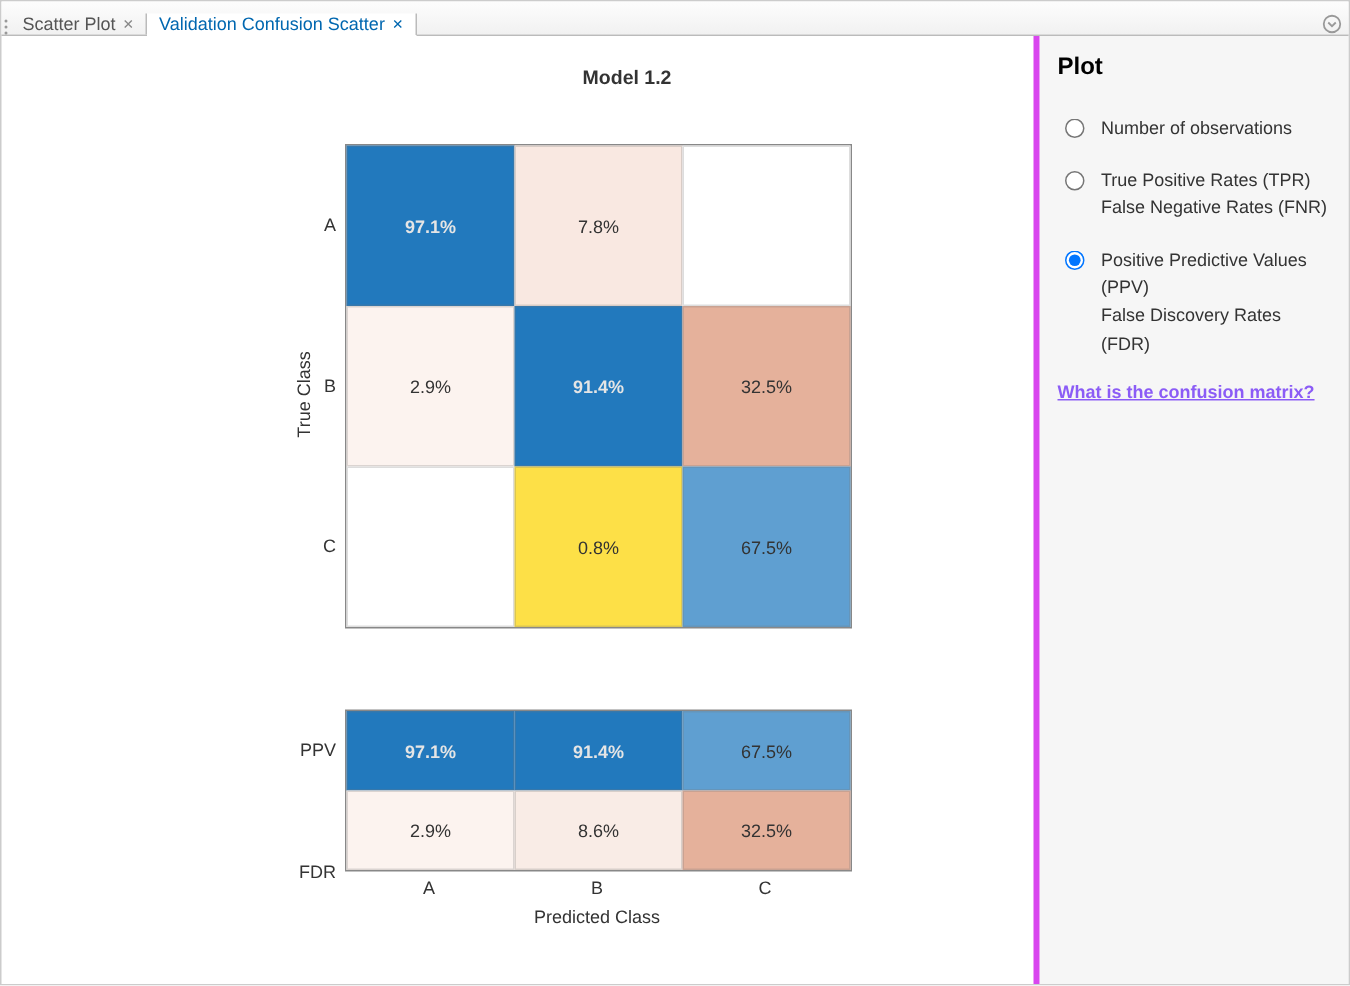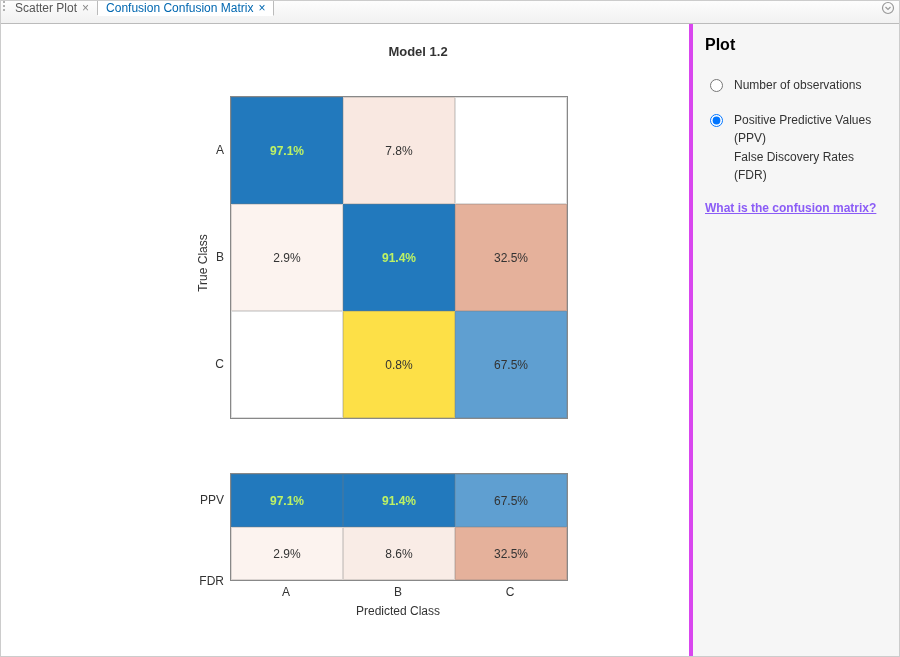--- a/index.html
+++ b/index.html
@@ -18,21 +18,21 @@
     height: 657px;
     display: flex;
     flex-direction: column;
     border: 1px solid #ccc;
   }
   .tabbar {
     height: 23px;
     background: linear-gradient(#fdfdfd, #f1f1f1);
     border-bottom: 1px solid #bbb;
     display: flex;
-    align-items: flex-start;
+    align-items: flex-end;
   }
   .tabbar-grip {
     width: 6px;
     display: flex;
     flex-direction: column;
     justify-content: center;
     gap: 2px;
     padding-left: 2px;
   }
   .tabbar-grip span {
@@ -109,21 +109,21 @@
     grid-template-columns: repeat(3, 112px);
     grid-template-rows: repeat(2, 53px);
   }
   .cell {
     display: flex;
     align-items: center;
     justify-content: center;
     font-size: 12px;
     border: 0.5px solid rgba(120,120,120,0.25);
   }
-  .cell.dark { color: #bef264; font-weight: bold; }
+  .cell.dark { color: #e5e5e5; font-weight: bold; }
   .rowlabels {
     position: absolute;
     left: -28px;
     top: 0;
     display: flex;
     flex-direction: column;
     font-size: 12px;
     color: #333;
   }
   .rowlabels.main span { height: 107px; display: flex; align-items: center; justify-content: flex-end; width: 22px;}
@@ -195,21 +195,21 @@
     <div class="tabbar-grip">
       <span></span>
         <span></span>
         <span></span>
     </div>
     <div class="tab">
       <span>Scatter Plot</span>
       <span class="tab-close">×</span>
     </div>
     <div class="tab active">
-      <span>Confusion Confusion Matrix</span>
+      <span>Validation Confusion Scatter</span>
       <span class="tab-close">×</span>
     </div>
     <div class="tabbar-spacer"></div>
     <div class="tabbar-menu">
       <svg width="14" height="14" viewBox="0 0 14 14">
         <circle cx="7" cy="7" r="5.5" fill="none" stroke="#999" stroke-width="1.2"></circle>
         <path d="M4.5 6 L7 8.5 L9.5 6" fill="none" stroke="#999" stroke-width="1.2"></path>
       </svg>
     </div>
   </div>
@@ -267,20 +267,27 @@
     </div>
 
     <div class="sidepanel">
       <div class="sidepanel-title">Plot</div>
 
       <label class="radio-row">
         <input type="radio" name="plotmode" style="">
         <span>Number of observations</span>
       </label>
 
+      <label class="radio-row">
+        <input type="radio" name="plotmode" style="">
+        <span class="two-line">
+          <span>True Positive Rates (TPR)</span>
+          <span>False Negative Rates (FNR)</span>
+        </span>
+      </label>
 
       <label class="radio-row">
         <input type="radio" name="plotmode" checked="" style="">
         <span class="two-line">
           <span>Positive Predictive Values (PPV)</span>
           <span>False Discovery Rates (FDR)</span>
         </span>
       </label>
 
       <a class="helplink">What is the confusion matrix?</a>

